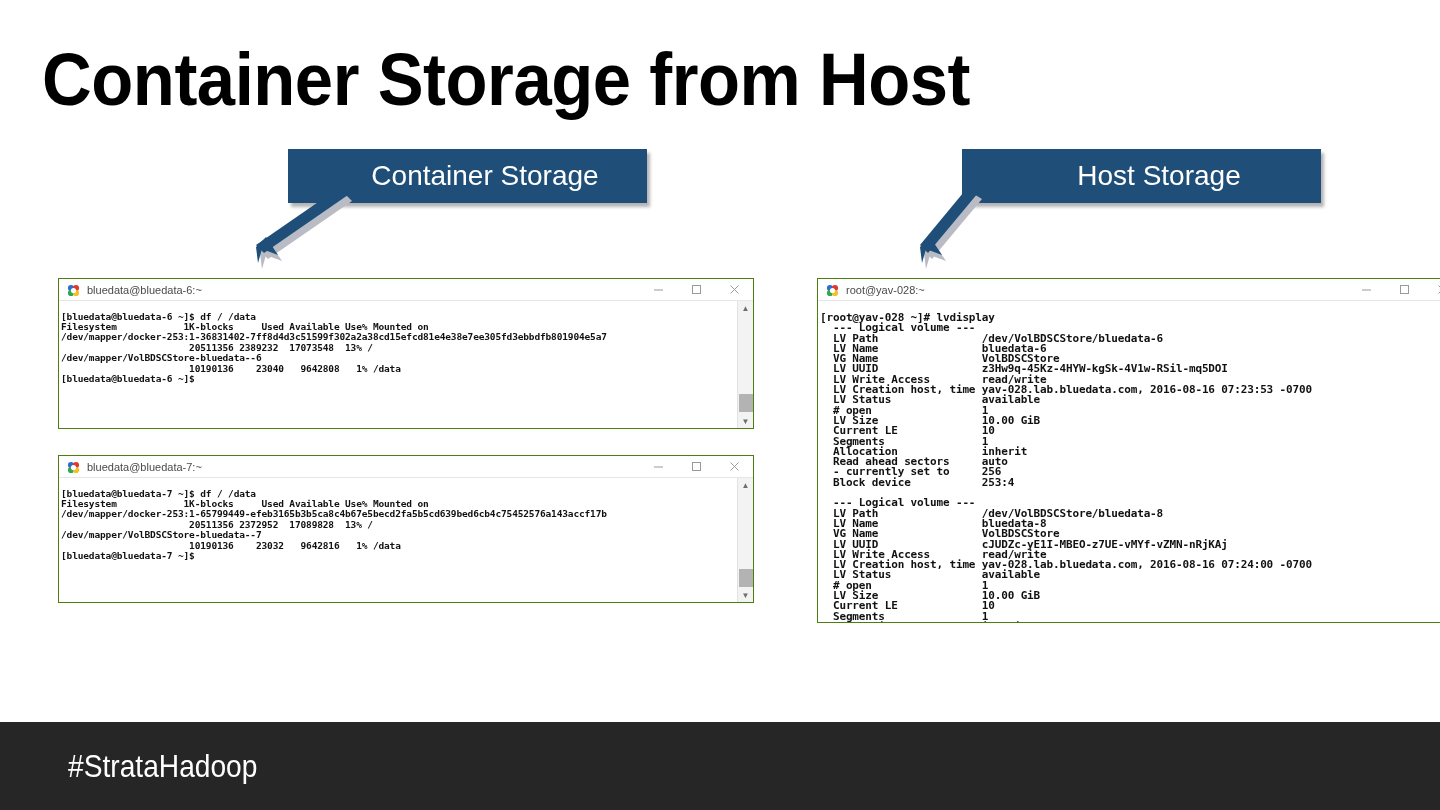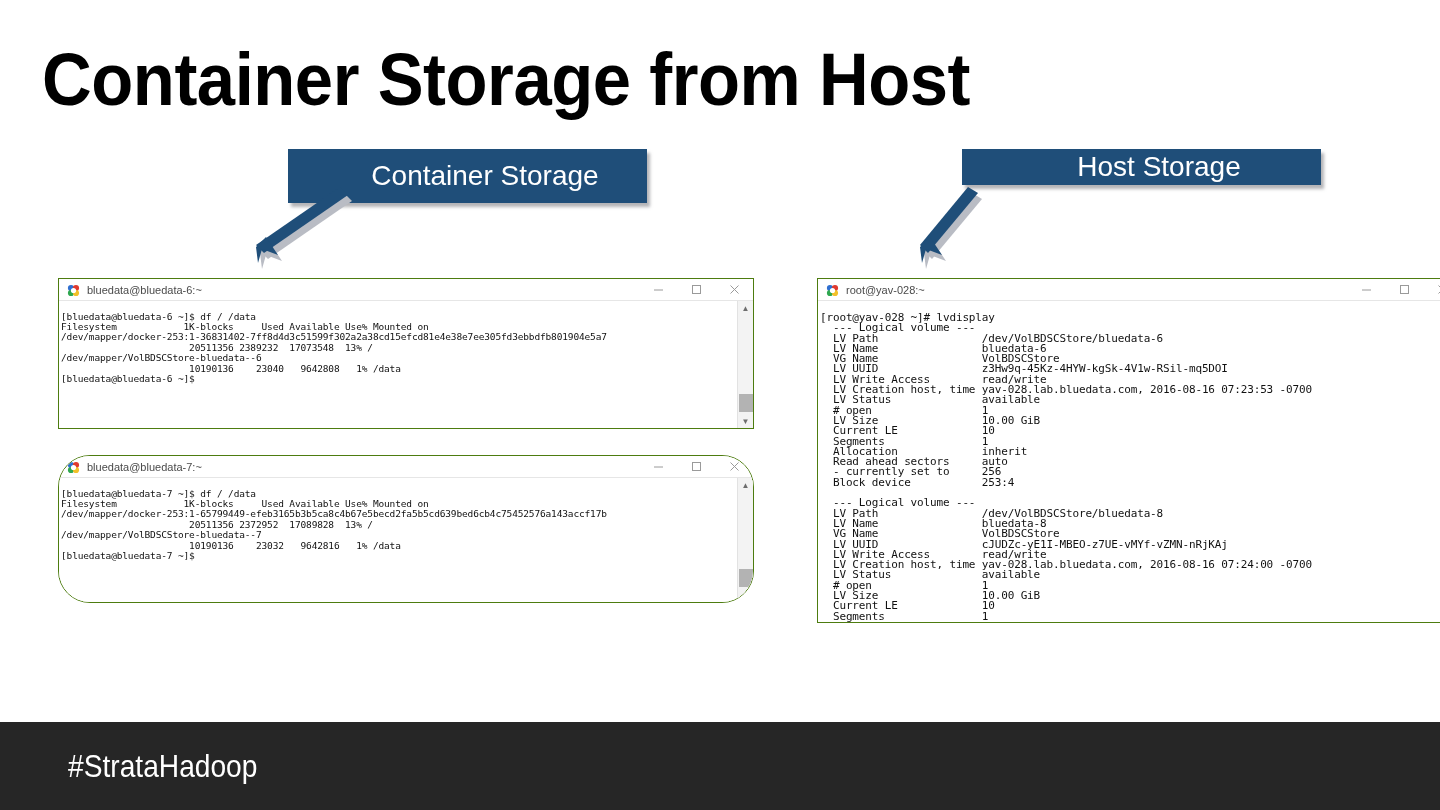--- a/index.html
+++ b/index.html
@@ -47,40 +47,40 @@
   #callout-container-storage {
     left: 288px;
     top: 149px;
     width: 324px;
     height: 54px;
   }
   #callout-host-storage {
     left: 962px;
     top: 149px;
     width: 324px;
-    height: 36px;
+    height: 54px;
     justify-content: center;
   }
   .callout-arrow {
     position: absolute;
     pointer-events: none;
   }
   #arrow-container-storage { left: 230px; top: 185px; width: 130px; height: 90px; }
   #arrow-host-storage      { left: 900px; top: 185px; width: 130px; height: 90px; }
 
   
   .term-window {
     position: absolute;
     background: #ffffff;
     border: 1px solid #4d7c0f;
     box-sizing: border-box;
     overflow: hidden;
   }
   #term-bluedata-6 { left: 58px;  top: 278px; width: 696px; height: 151px; }
-  #term-bluedata-7 { left: 58px;  top: 455px; width: 696px; height: 148px; border-radius: 32px; }
+  #term-bluedata-7 { left: 58px;  top: 455px; width: 696px; height: 148px; }
   #term-yav-028    { left: 773px; top: 278px; width: 645px; height: 345px; margin-left: 44px; }
 
   .term-titlebar {
     height: 21px;
     background: #ffffff;
     display: flex;
     align-items: center;
     position: relative;
     border-bottom: 1px solid #e6e6e6;
   }
@@ -114,20 +114,21 @@
     justify-content: center;
     color: #9a9a9a;
   }
   .win-btn svg { display: block; }
 
   .term-body {
     position: relative;
     height: calc(100% - 21px);
     background: #ffffff;
     overflow: hidden;
+    font-weight: bold;
   }
   .term-text {
     position: absolute;
     left: 2px;
     top: 1px;
     right: 17px;
     font-family: "DejaVu Sans Mono", "Liberation Mono", monospace;
     font-size: 9.5px;
     line-height: 10.45px;
     color: #111111;

